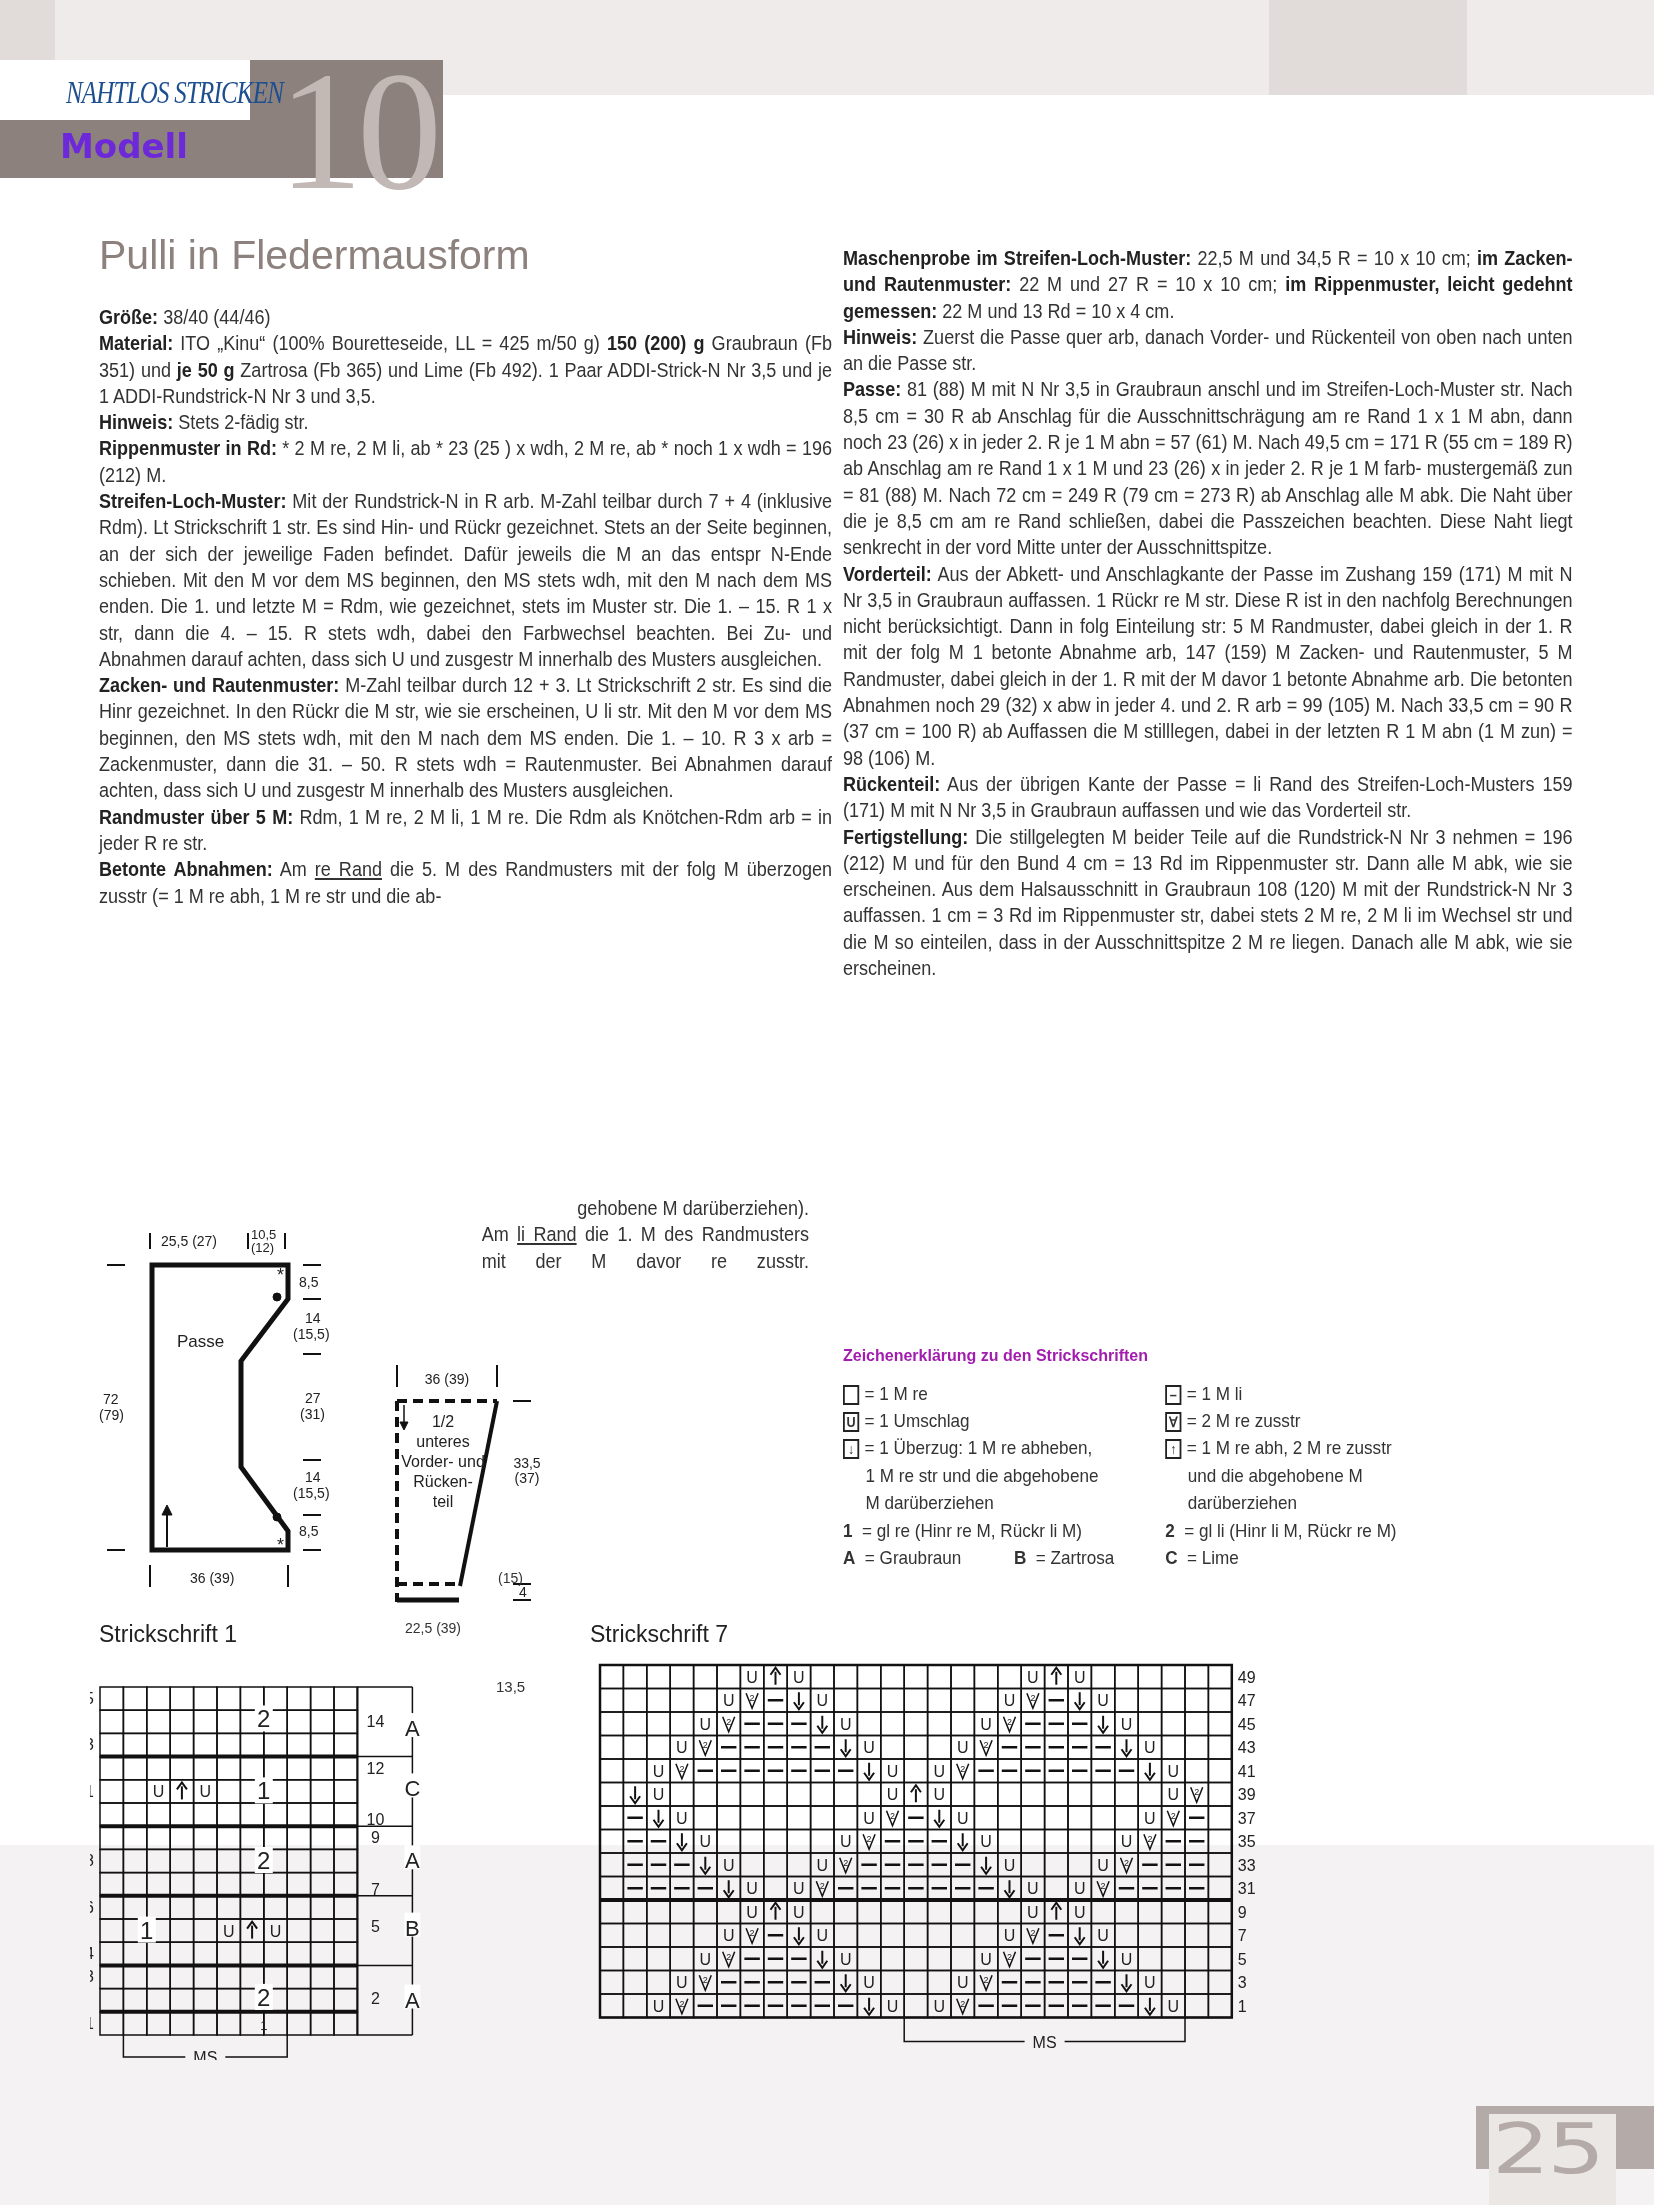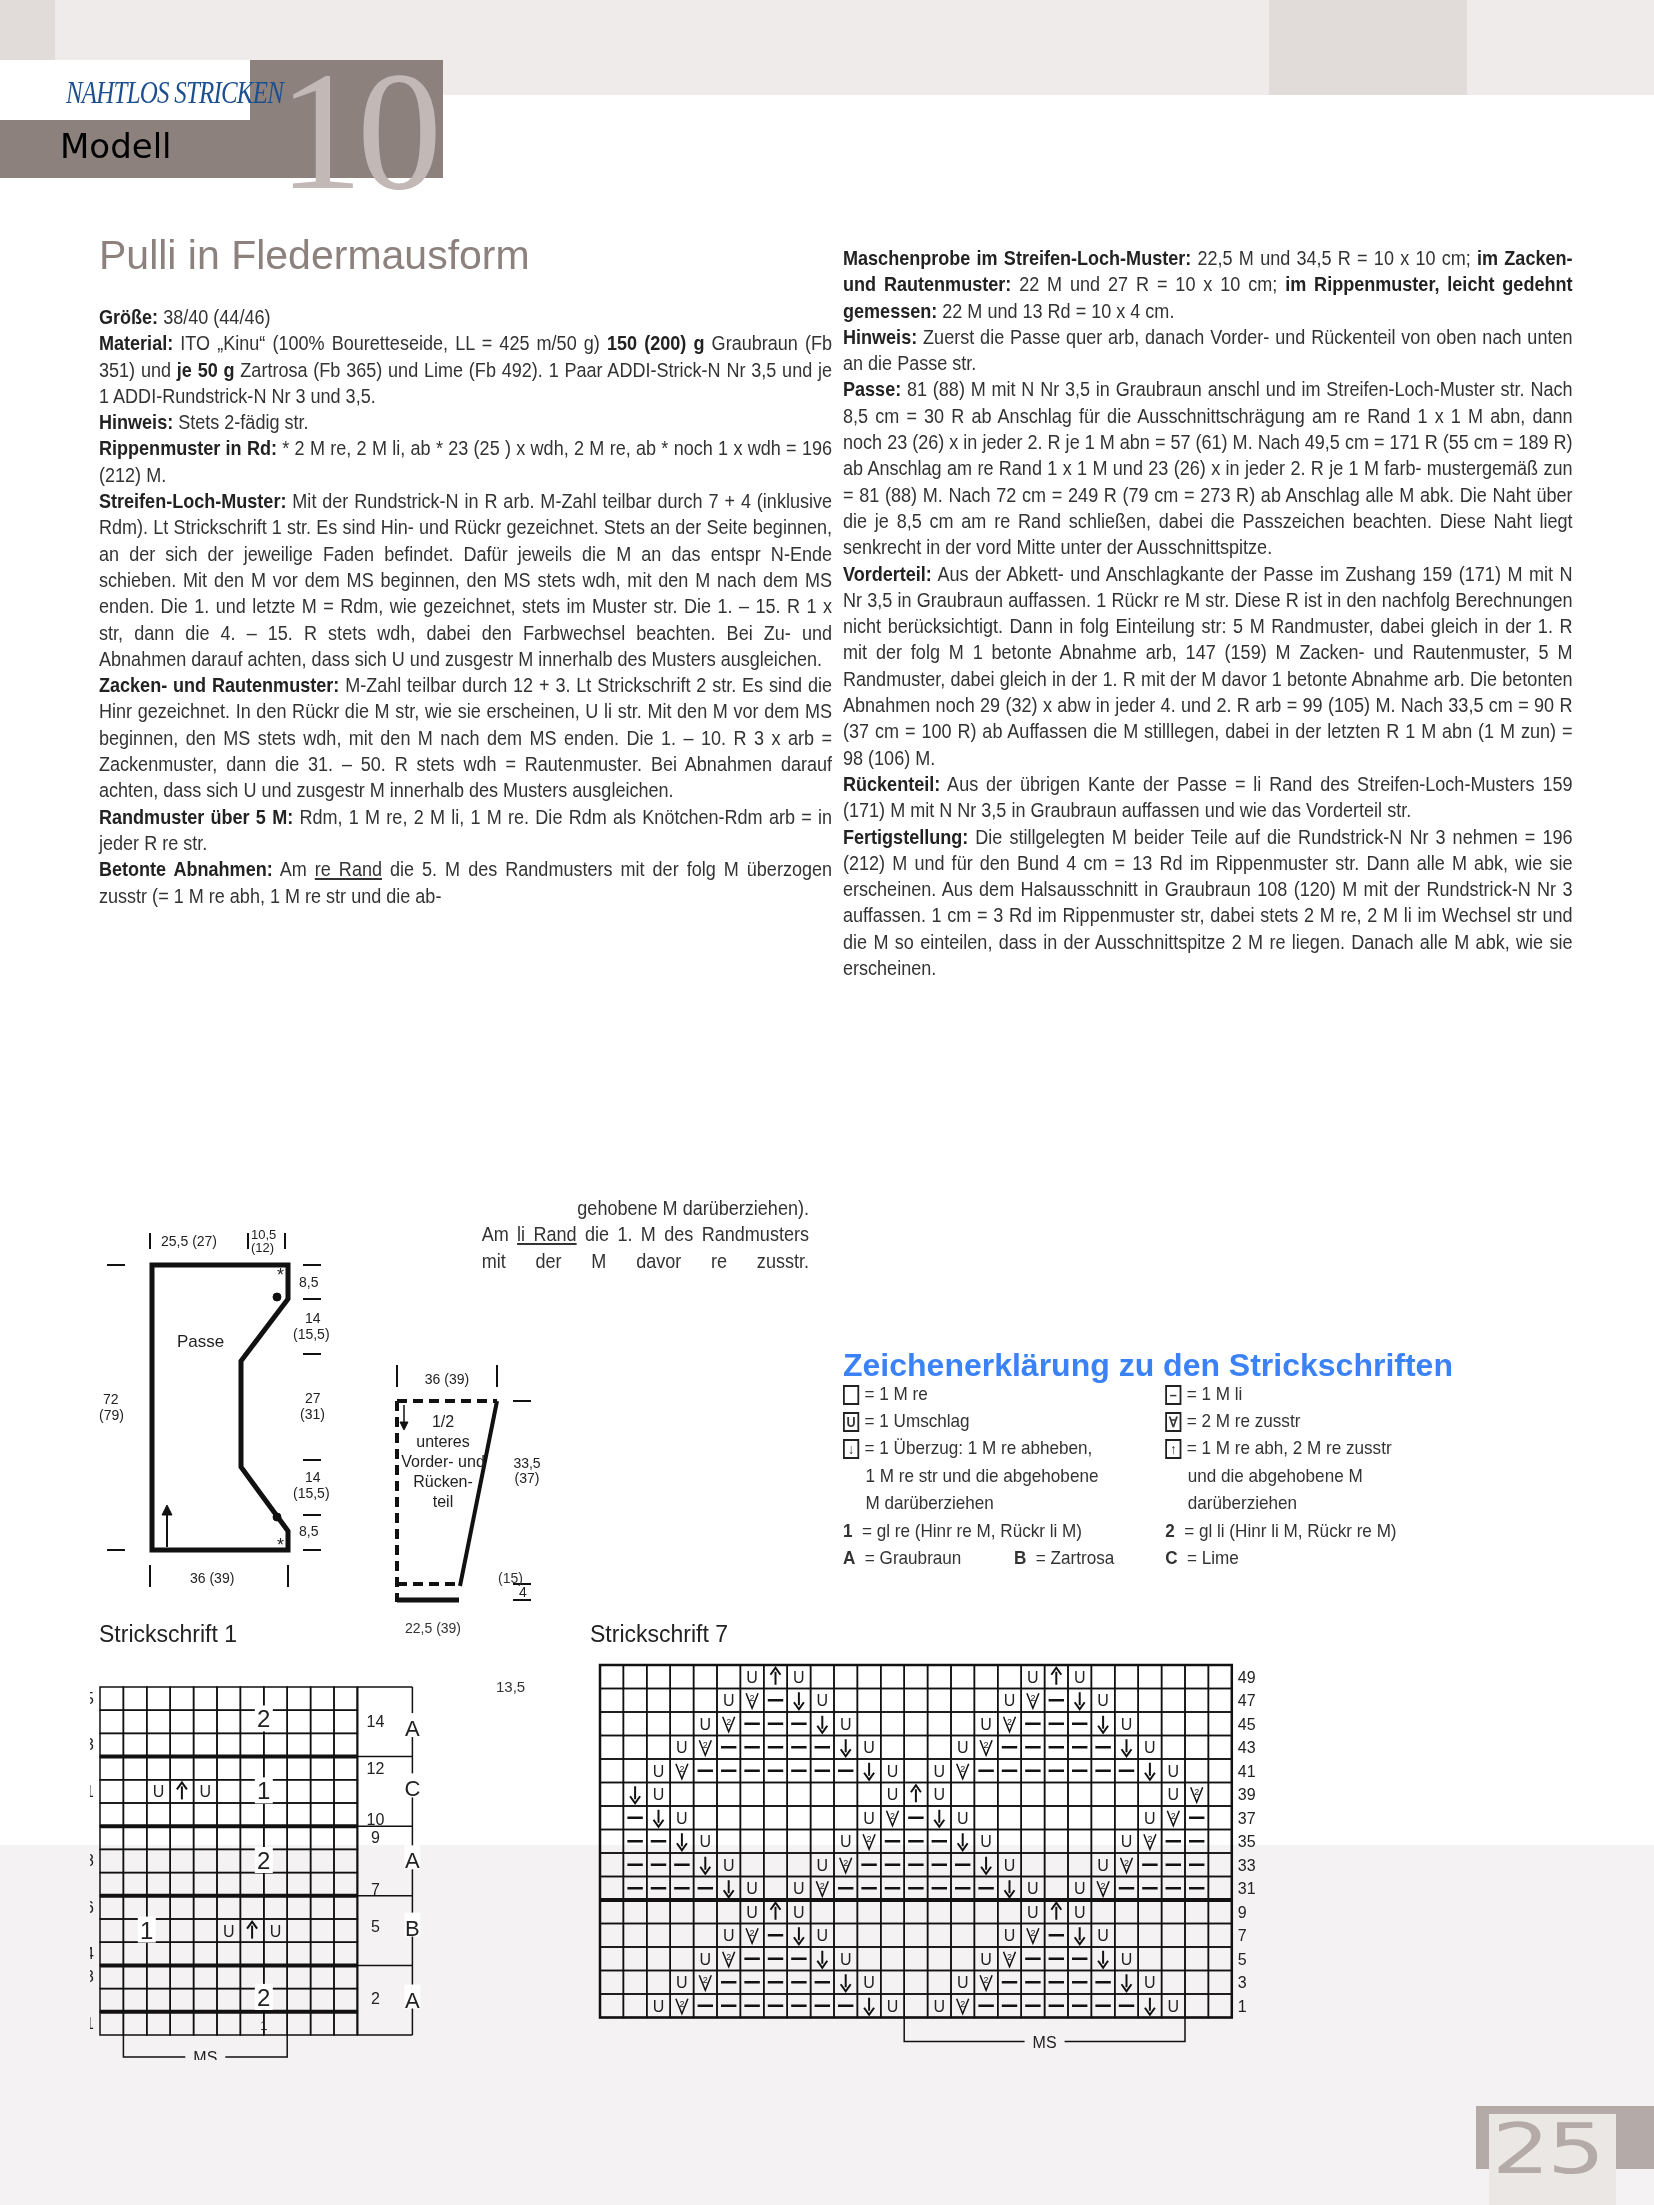--- a/index.html
+++ b/index.html
@@ -5,32 +5,32 @@
   *{box-sizing:border-box;margin:0;padding:0}
   body{width:1654px;height:2205px;background:#fff;position:relative;font-family:"Liberation Sans",sans-serif;color:#2a2a2a;overflow:hidden}
   .bg-top{position:absolute;left:0;top:0;width:1654px;height:95px;background:#efebea}
   .bg-top-dark{position:absolute;left:1269px;top:0;width:198px;height:95px;background:#e1dcda}
   .bg-top-left{position:absolute;left:0;top:0;width:55px;height:60px;background:#e1dcda}
   .bg-bottom{position:absolute;left:0;top:1845px;width:1654px;height:360px;background:#f4f2f2}
   .header-white{position:absolute;left:0;top:60px;width:250px;height:60px;background:#fff}
   .header-band{position:absolute;left:0;top:120px;width:443px;height:58px;background:#8c817d}
   .header-band2{position:absolute;left:250px;top:60px;width:193px;height:118px;background:#8c817d}
   .brand{position:absolute;left:66px;top:74px;font-family:"Liberation Serif",serif;font-style:italic;font-size:32px;color:#1d4f8f;letter-spacing:-1px;transform:scaleX(.78);transform-origin:left}
-  .modell{position:absolute;left:60px;top:126px;font-family:"DejaVu Sans",sans-serif;font-weight:normal;font-size:34px;color:#000000}
+  .modell{position:absolute;left:60px;top:126px;font-family:"DejaVu Sans",sans-serif;font-weight:bold;font-size:34px;color:#6d28d9}
   .model-num{position:absolute;left:278px;top:56px;font-family:"Liberation Serif",serif;font-size:170px;line-height:150px;color:#c2b8b5;letter-spacing:-6px}
   .title{position:absolute;left:99px;top:232px;font-size:41px;font-weight:normal;color:#8c817d}
   .col{position:absolute;font-size:20.5px;line-height:26.3px;color:#333;transform:scaleX(.88);transform-origin:left top}
   .col p{text-align:justify}
   .col b{color:#222}
   .col-left{left:99px;top:304px;width:833px}
   .col-right{left:843px;top:245px;width:829px}
   .u{text-decoration:underline}
   .side-text{position:absolute;left:495px;top:1195px;width:300px;font-size:20.5px;line-height:26.3px;color:#333;text-align:right}
   .sch{position:absolute;font-size:15px;color:#333}
-  .legend-title{position:absolute;left:843px;top:1347px;font-size:32px;font-weight:bold;color:#3b82f6}
+  .legend-title{position:absolute;left:843px;top:1347px;font-size:16px;font-weight:bold;color:#a21caf}
   .legend{position:absolute;left:843px;top:1380px;width:720px;font-size:19px;line-height:27.5px;color:#333}
   .sym{display:inline-block;width:18px;height:20px;border:2px solid #222;font-size:14px;line-height:16px;text-align:center;margin-right:6px;vertical-align:middle;font-weight:bold}
   .chart-title{position:absolute;font-size:23px;font-weight:normal;color:#222}
   .page-num-wrap{position:absolute;left:1476px;top:2106px;width:178px;height:63px;background:#b4aaa7}
   .page-num-inner{position:absolute;left:1489px;top:2114px;width:127px;height:91px;background:#eae7e5}
   .page-num{position:absolute;left:1492px;top:2108px;font-size:70px;color:#b4aaa7;font-family:"DejaVu Sans",sans-serif;letter-spacing:-2px;transform:scaleX(1.3);transform-origin:left}
   svg text{font-family:"Liberation Sans",sans-serif}
 </style>
 </head>
 <body>

